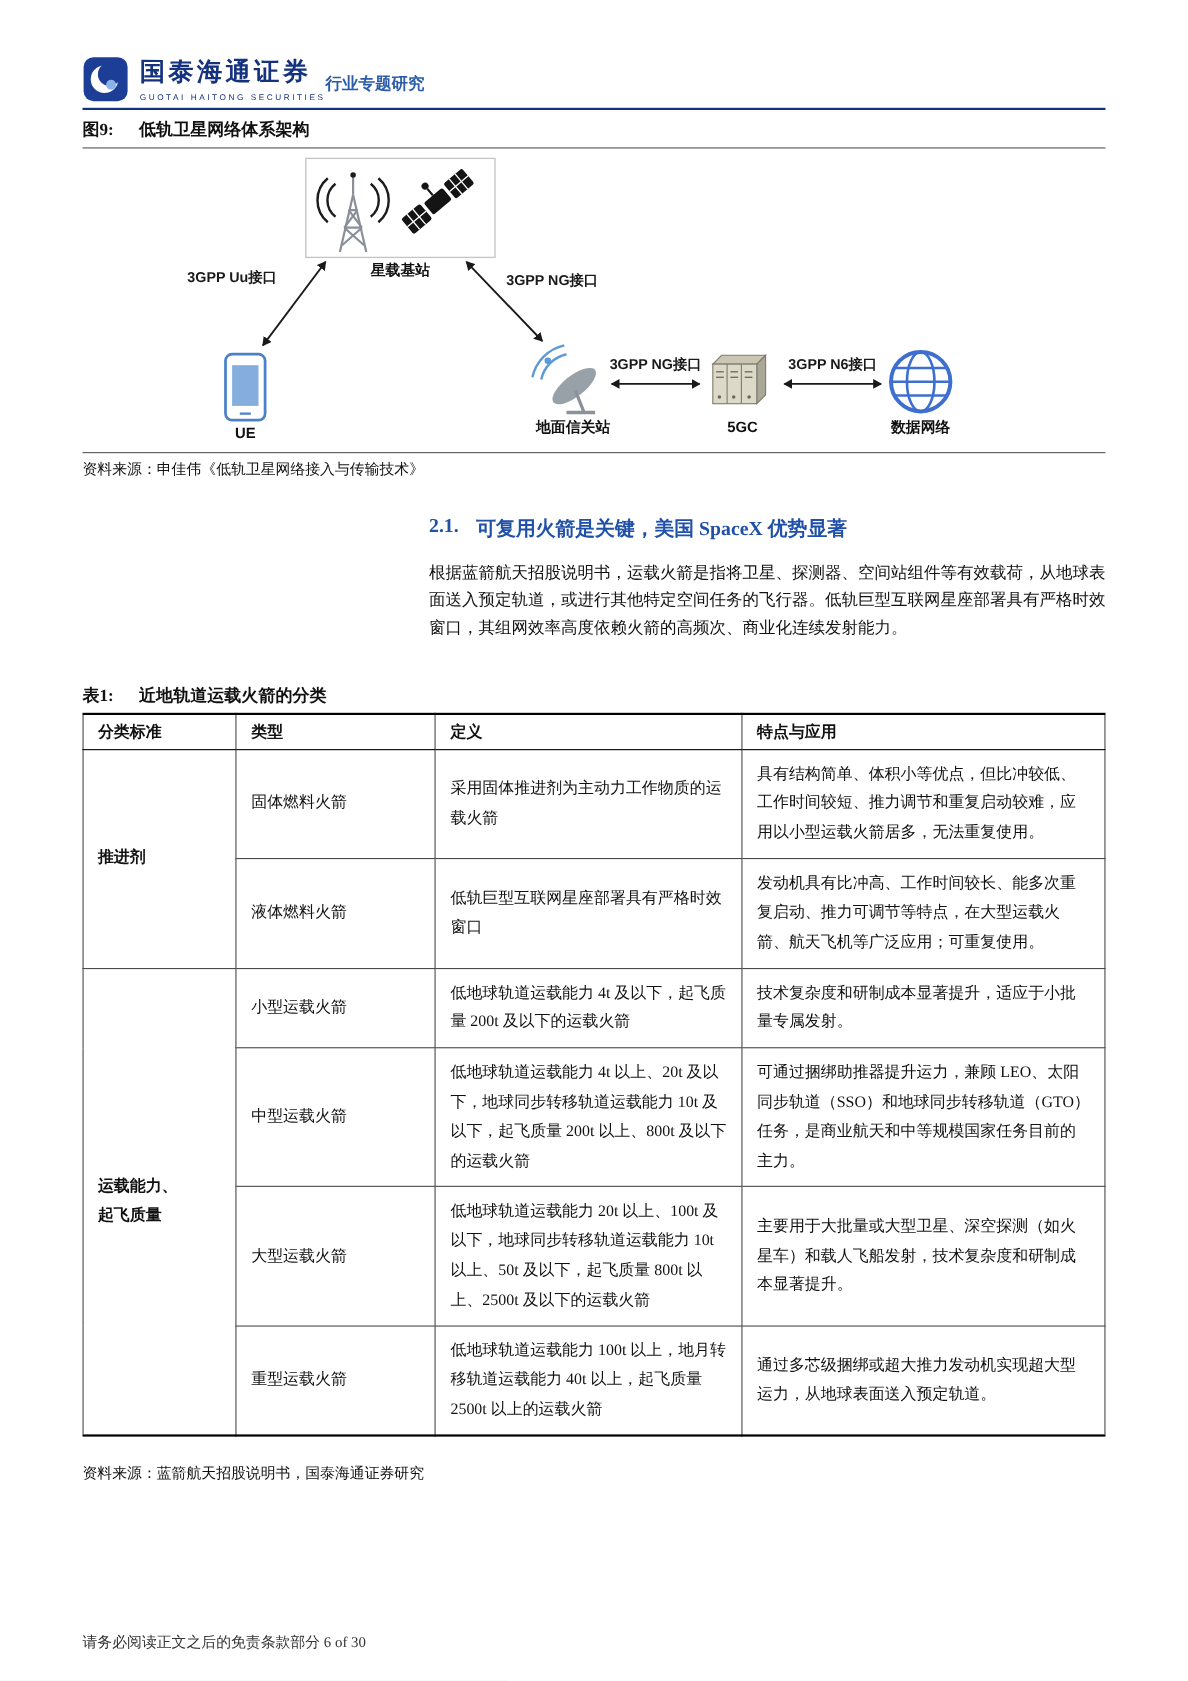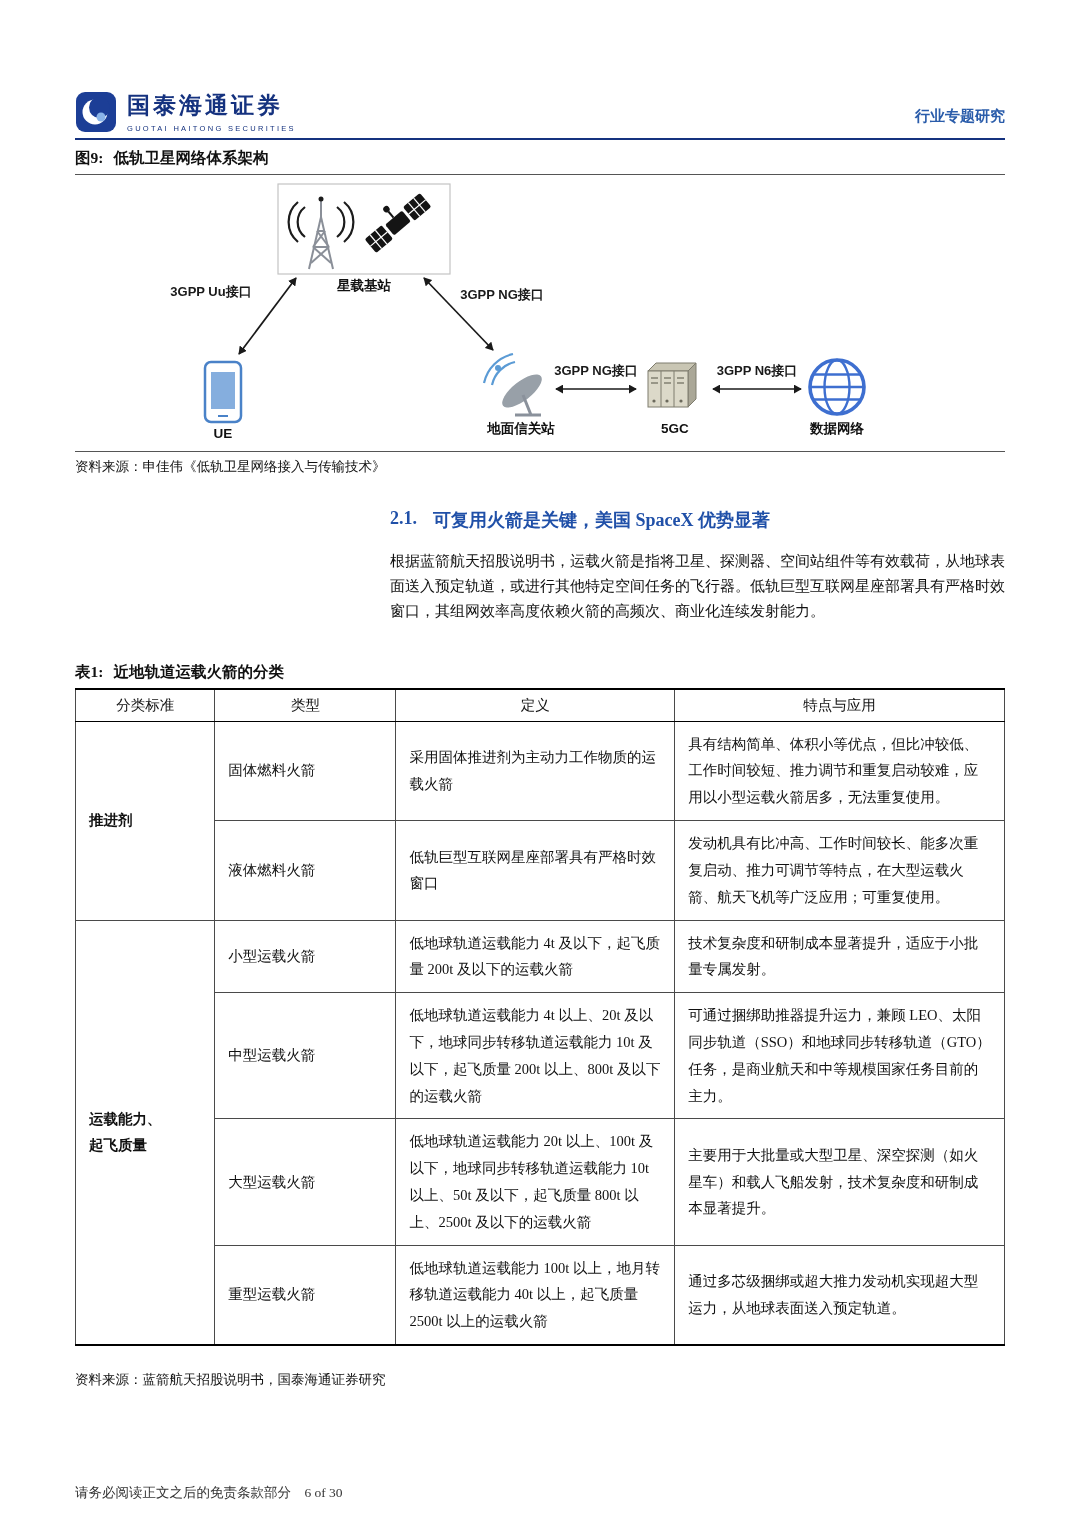--- a/index.html
+++ b/index.html
@@ -1,59 +1,59 @@
 <!DOCTYPE html>
 <html><head>
 <meta charset="utf-8">
 <style>
   * { box-sizing: border-box; }
   body { margin:0; background:#e8e8e8; font-family:"Liberation Serif","DejaVu Serif",serif; color:#111; }
   .page { width:1080px; min-height:1528px; margin:0 auto; background:#fff;
           padding:50px 75px 26px; display:flex; flex-direction:column; }
 
   
-  header { display:flex; justify-content:space-between; align-items:flex-end;margin-top:40px; }
+  header { display:flex; align-items:flex-end; }
   .brand { display:flex; align-items:center; gap:10px; }
   .brand-name { font-family:"Liberation Sans",sans-serif; font-weight:700; font-size:23px;
                 color:#15327f; letter-spacing:3px; }
   .brand-sub  { font-family:"Liberation Sans",sans-serif; font-size:7.5px; color:#15327f;
                 letter-spacing:2.3px; margin-top:3px; }
   .category { font-family:"Liberation Sans",sans-serif; font-size:15px; font-weight:700;
               color:#2a5caa; padding-bottom:7px; }
   .header-rule { border-top:2.5px solid #15327f; margin-top:5px; }
 
   
   .block-title { font-size:15.5px; font-weight:700; padding:8px 0 5px; display:flex; }
-  .block-title .cap { margin-left:10px; }
+  .block-title .cap { margin-left:23px; }
   .figure-title { border-bottom:1px solid #555;text-align:center; }
   .source-line { font-size:13.5px; padding:6px 0 2px; }
   .figure-source { border-top:1px solid #555; }
 
   .net-diagram { display:block; margin-top:4px; }
 
   
   .text-col { margin-left:315px; }
   h2.sec { color:#2050a8; font-size:18px; margin:30px 0 17px; display:flex; font-weight:700; }
   h2.sec .ht { margin-left:16px; }
   .text-col p { margin:0; font-size:15px; line-height:1.66; text-align:justify; }
 
   
   .table-title { margin-top:30px; padding-bottom:5px; }
   table.rocket { width:100%; border-collapse:collapse;
                  border-top:2.5px solid #000; border-bottom:2.5px solid #000; }
-  .rocket th { font-size:14.5px; font-weight:400; text-align:center; padding:6px 13px;
+  .rocket th { font-size:14.5px; font-weight:700; text-align:left; padding:6px 13px;
                border-bottom:1.5px solid #000; border-left:1px solid #4a4a4a;
                border-right:1px solid #4a4a4a; }
   .rocket td { font-size:14.5px; line-height:1.85; padding:9px 13px;
                border:1px solid #4a4a4a; vertical-align:middle; }
   .rocket td.crit { font-weight:700; white-space:pre-line; }
   .table-source { padding-top:25px; }
 
   footer { margin-top:auto; font-size:13.5px; color:#333; padding-top:22px; }
-  footer .pg { margin-left:10px; }
+  footer .pg { margin-left:0; }
 </style>
 </head>
 <body>
 
 <div class="page">
 
   <header>
     <div class="brand">
       <svg width="42" height="42" viewBox="0 0 42 42">
         <rect x="1" y="1" width="40" height="40" rx="9" fill="#1c3e96"></rect>

